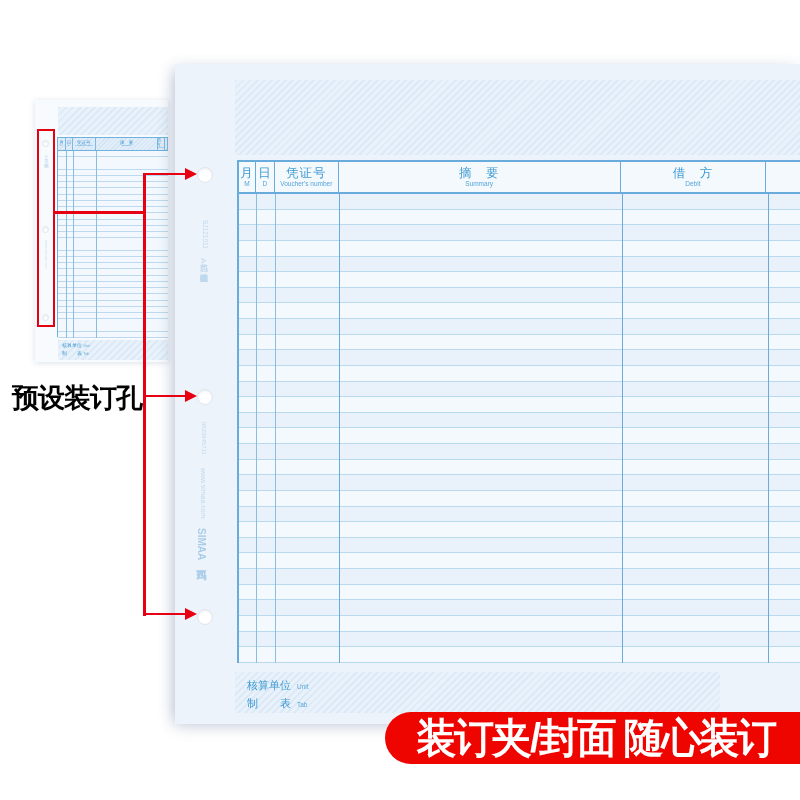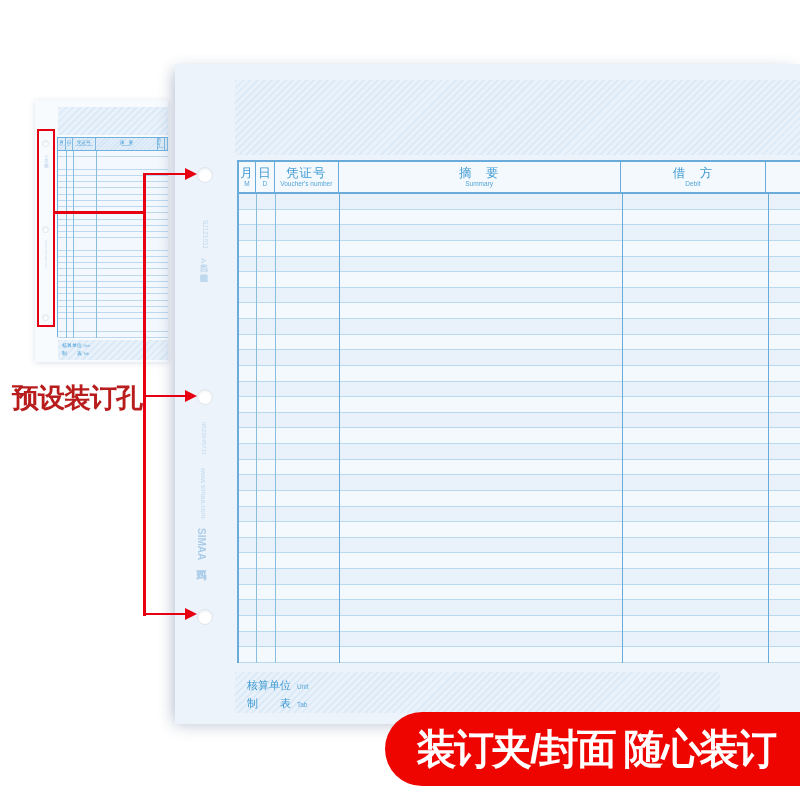--- a/index.html
+++ b/index.html
@@ -88,26 +88,26 @@
   .arrowhead{
     position:absolute;width:0;height:0;z-index:40;
     border-top:6px solid transparent;border-bottom:6px solid transparent;
     border-left:12px solid #e60012;
   }
   #hole-rect{
     left:37px;top:129px;width:18px;height:198px;box-sizing:border-box;
     border:2px solid #e60012;z-index:40;background:transparent;
   }
   #anno-label{
-    left:12px;top:380px;z-index:40;color:#b91c1c;
+    left:12px;top:380px;z-index:40;color:#000000;
     font-size:27px;font-weight:600;letter-spacing:-1px;white-space:nowrap;
   }
   
   #banner{
-    left:385px;top:712px;width:415px;height:74px;z-index:50;
+    left:385px;top:712px;width:415px;height:52px;z-index:50;
     background:#ee0500;border-radius:37px 0 0 37px;
     display:flex;align-items:center;justify-content:center;
   }
   #banner .txt{
     color:#ffffff;font-size:41px;font-weight:bold;letter-spacing:-2px;
     white-space:nowrap;padding-left:6px;transform:scaleX(.97);
   }
 </style>
 </head>
 <body>

